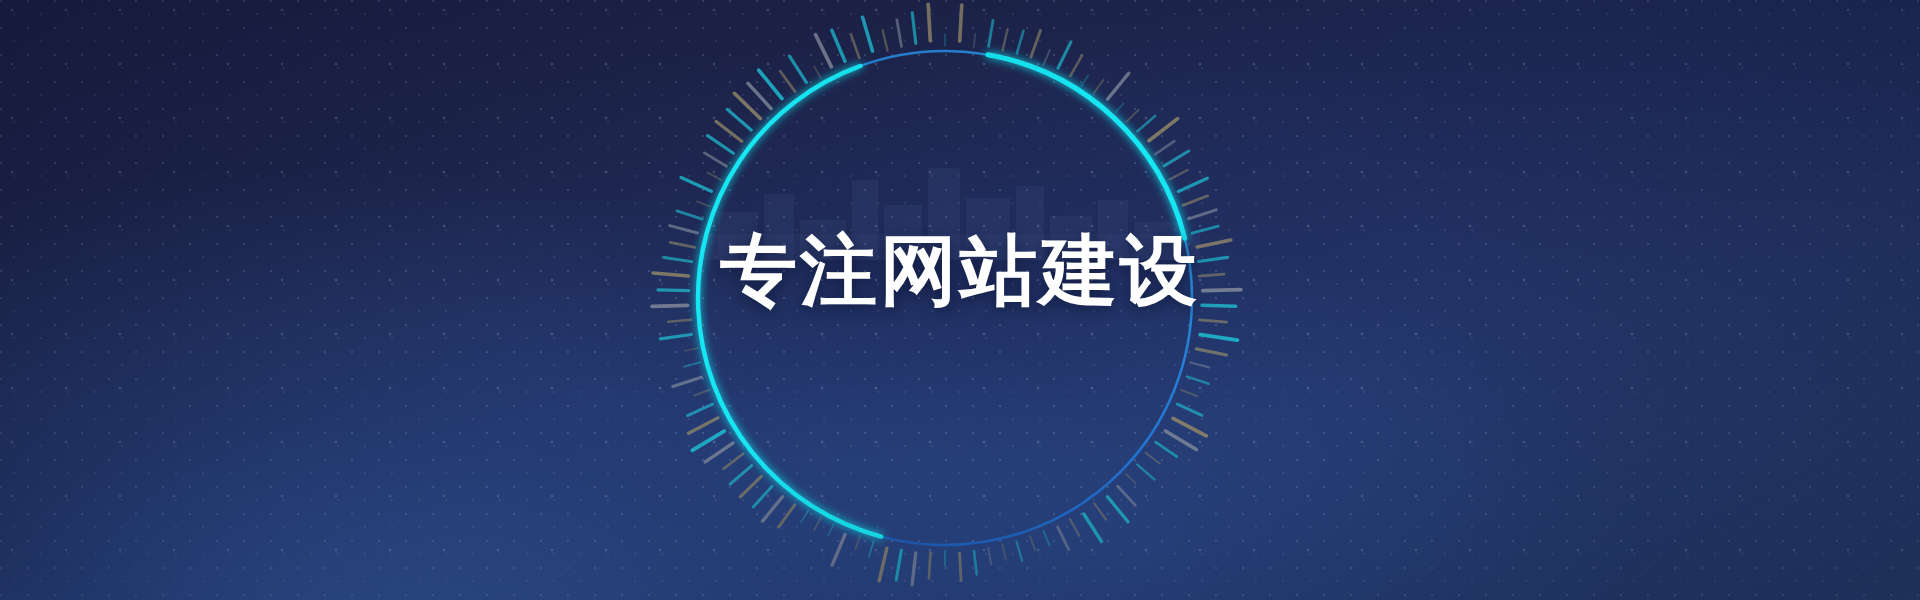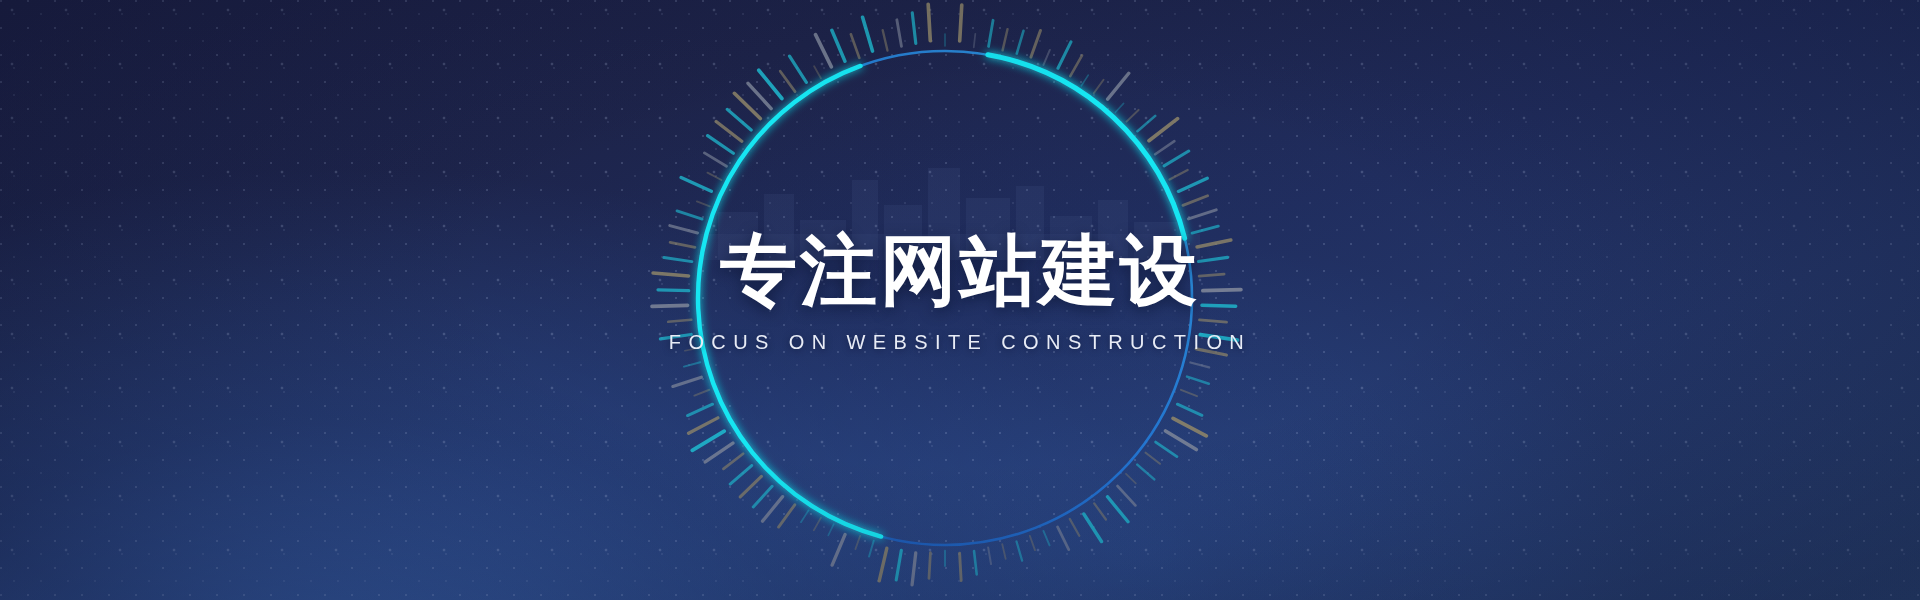--- a/index.html
+++ b/index.html
@@ -273,16 +273,15 @@
 
     <path id="accentArc" fill="none" stroke="#16e6f2" stroke-width="5" stroke-linecap="round" filter="url(#cyanGlow)" d="M 987.89 54.75 A 247 247 0 0 1 1184.66 238.25"></path>
 
     <path id="accentArc2" fill="none" stroke="#16e6f2" stroke-width="4.4" stroke-linecap="round" filter="url(#cyanGlow)" d="M 881.07 536.58 A 247 247 0 0 1 860.52 65.90"></path>
   </svg>
 
   <div class="vignette"></div>
 
   <div class="content">
     <h1 class="headline">专注网站建设</h1>
-    <div class="subtitle-en">FOCUS ON WEBSITE CONSTRUCTION</div>
   </div>
 
 </div>
 
 </body></html>

